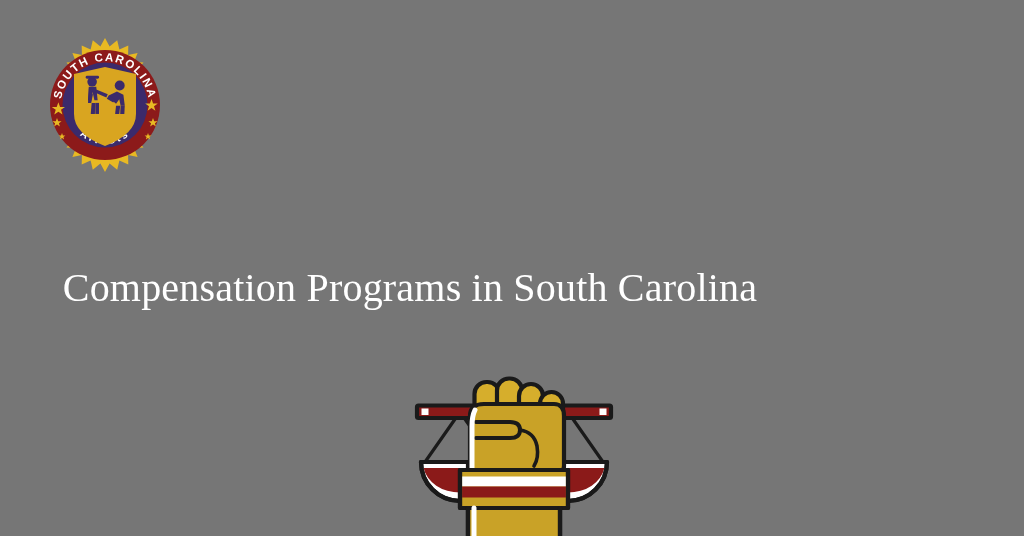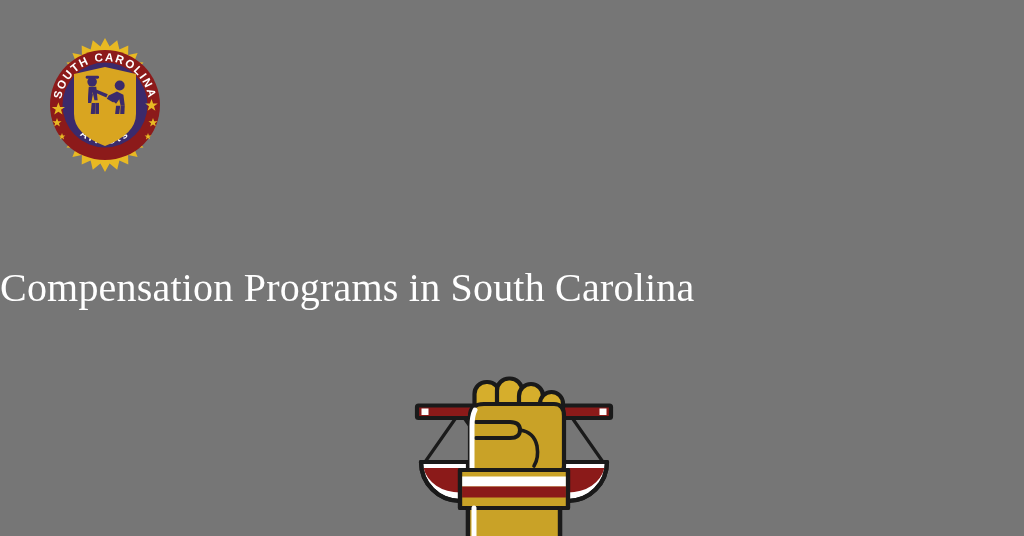--- a/index.html
+++ b/index.html
@@ -32,21 +32,21 @@
     width: 138px;
     height: 138px;
   }
 
   
   #hero-title {
     position: absolute;
     left: 0;
     top: 236px;
     width: 820px;
-    text-align: left;
+    text-align: center;
     font-family: "Liberation Serif", "DejaVu Serif", serif;
     font-size: 40px;
     font-weight: 400;
     line-height: 1.25;
     color: #ffffff;
     letter-spacing: 0.2px;
     white-space: nowrap;
   }
 
   

